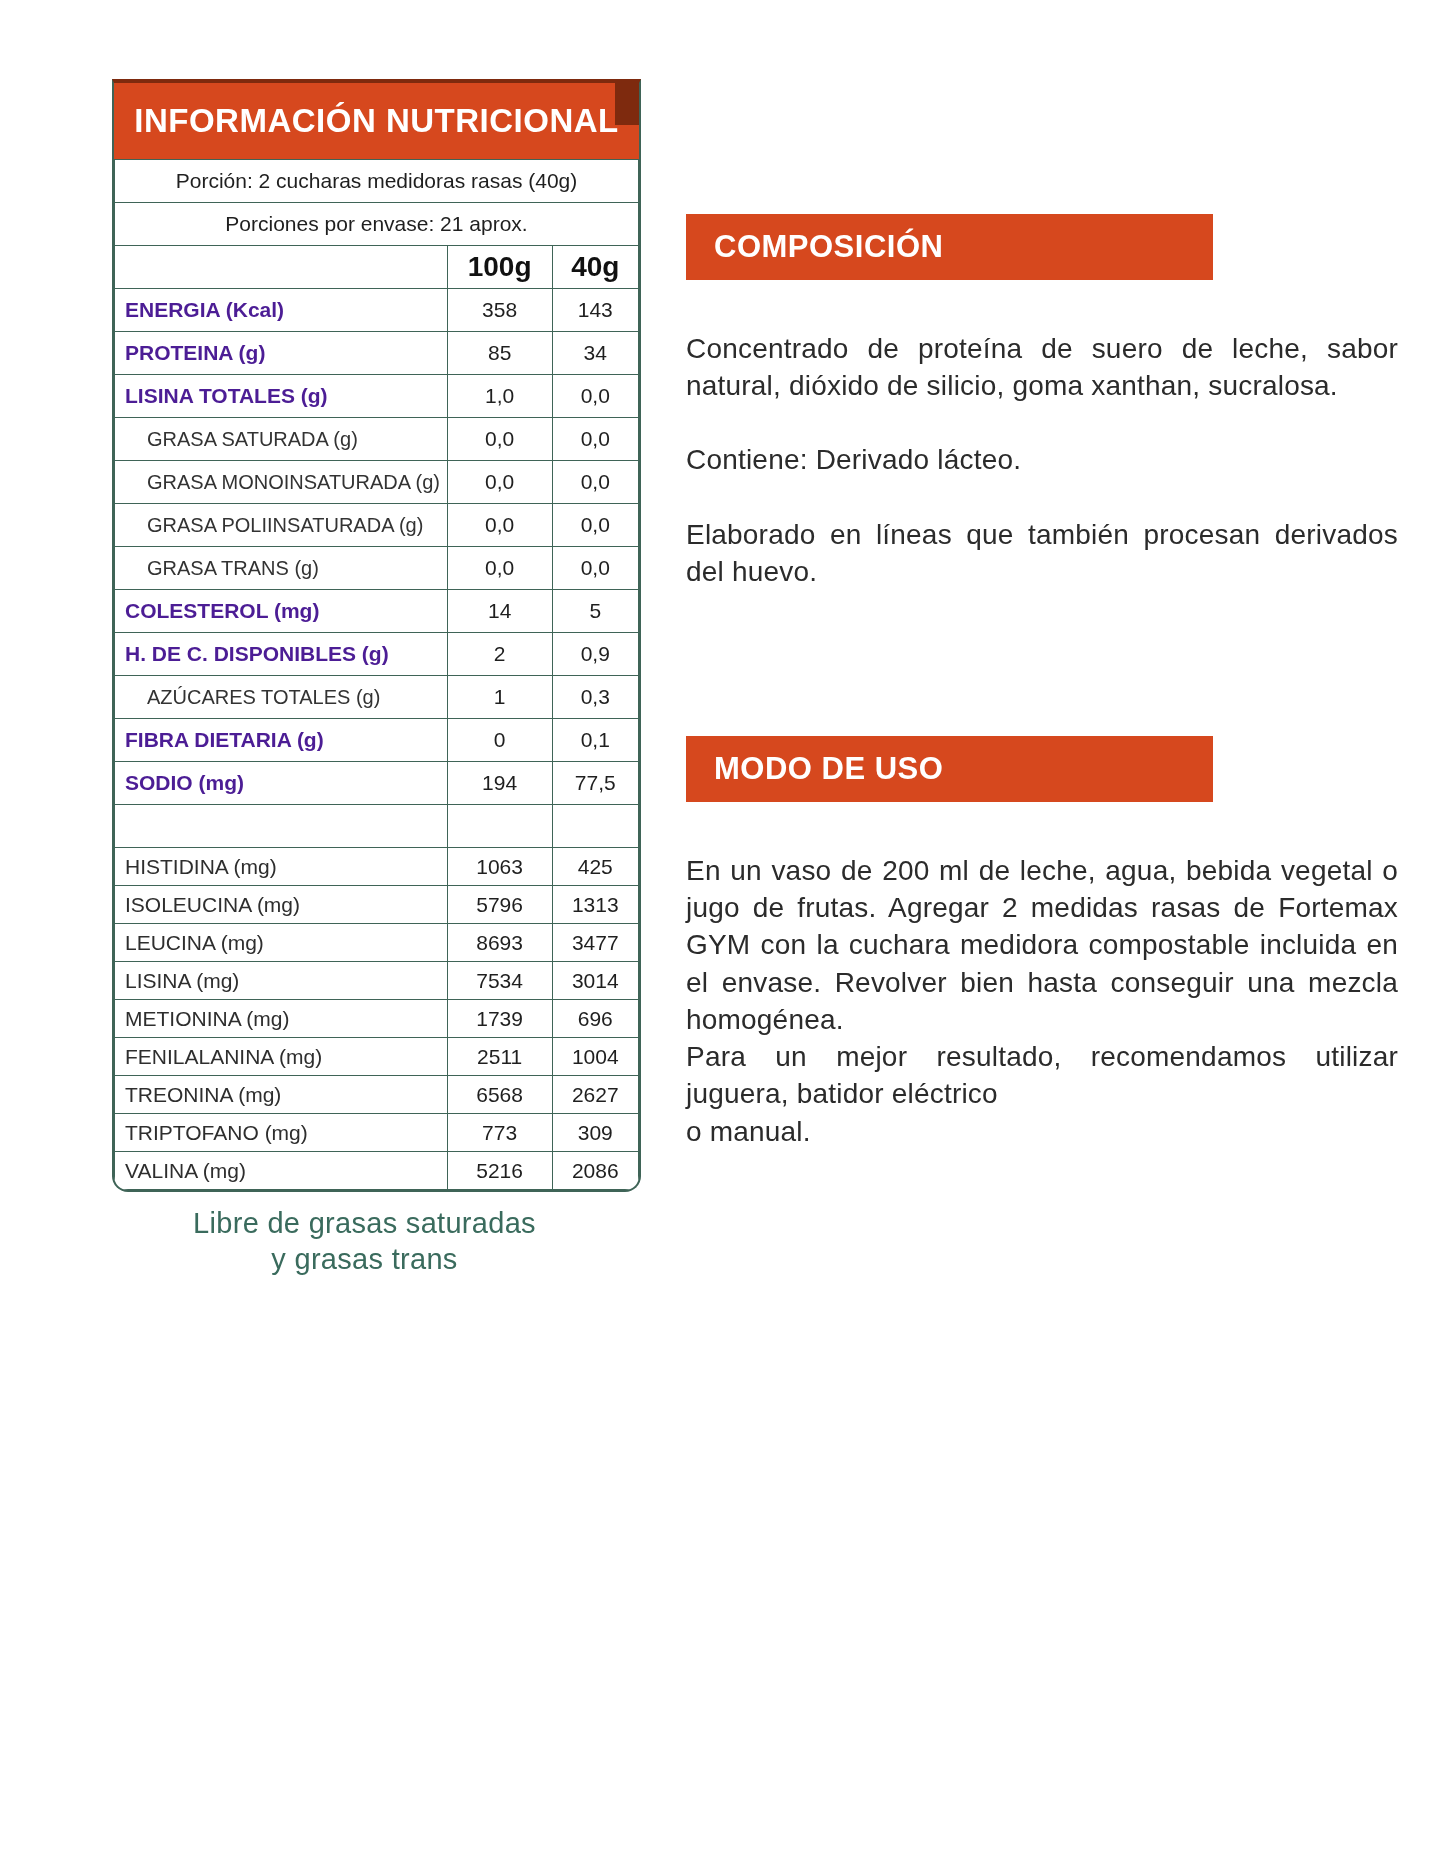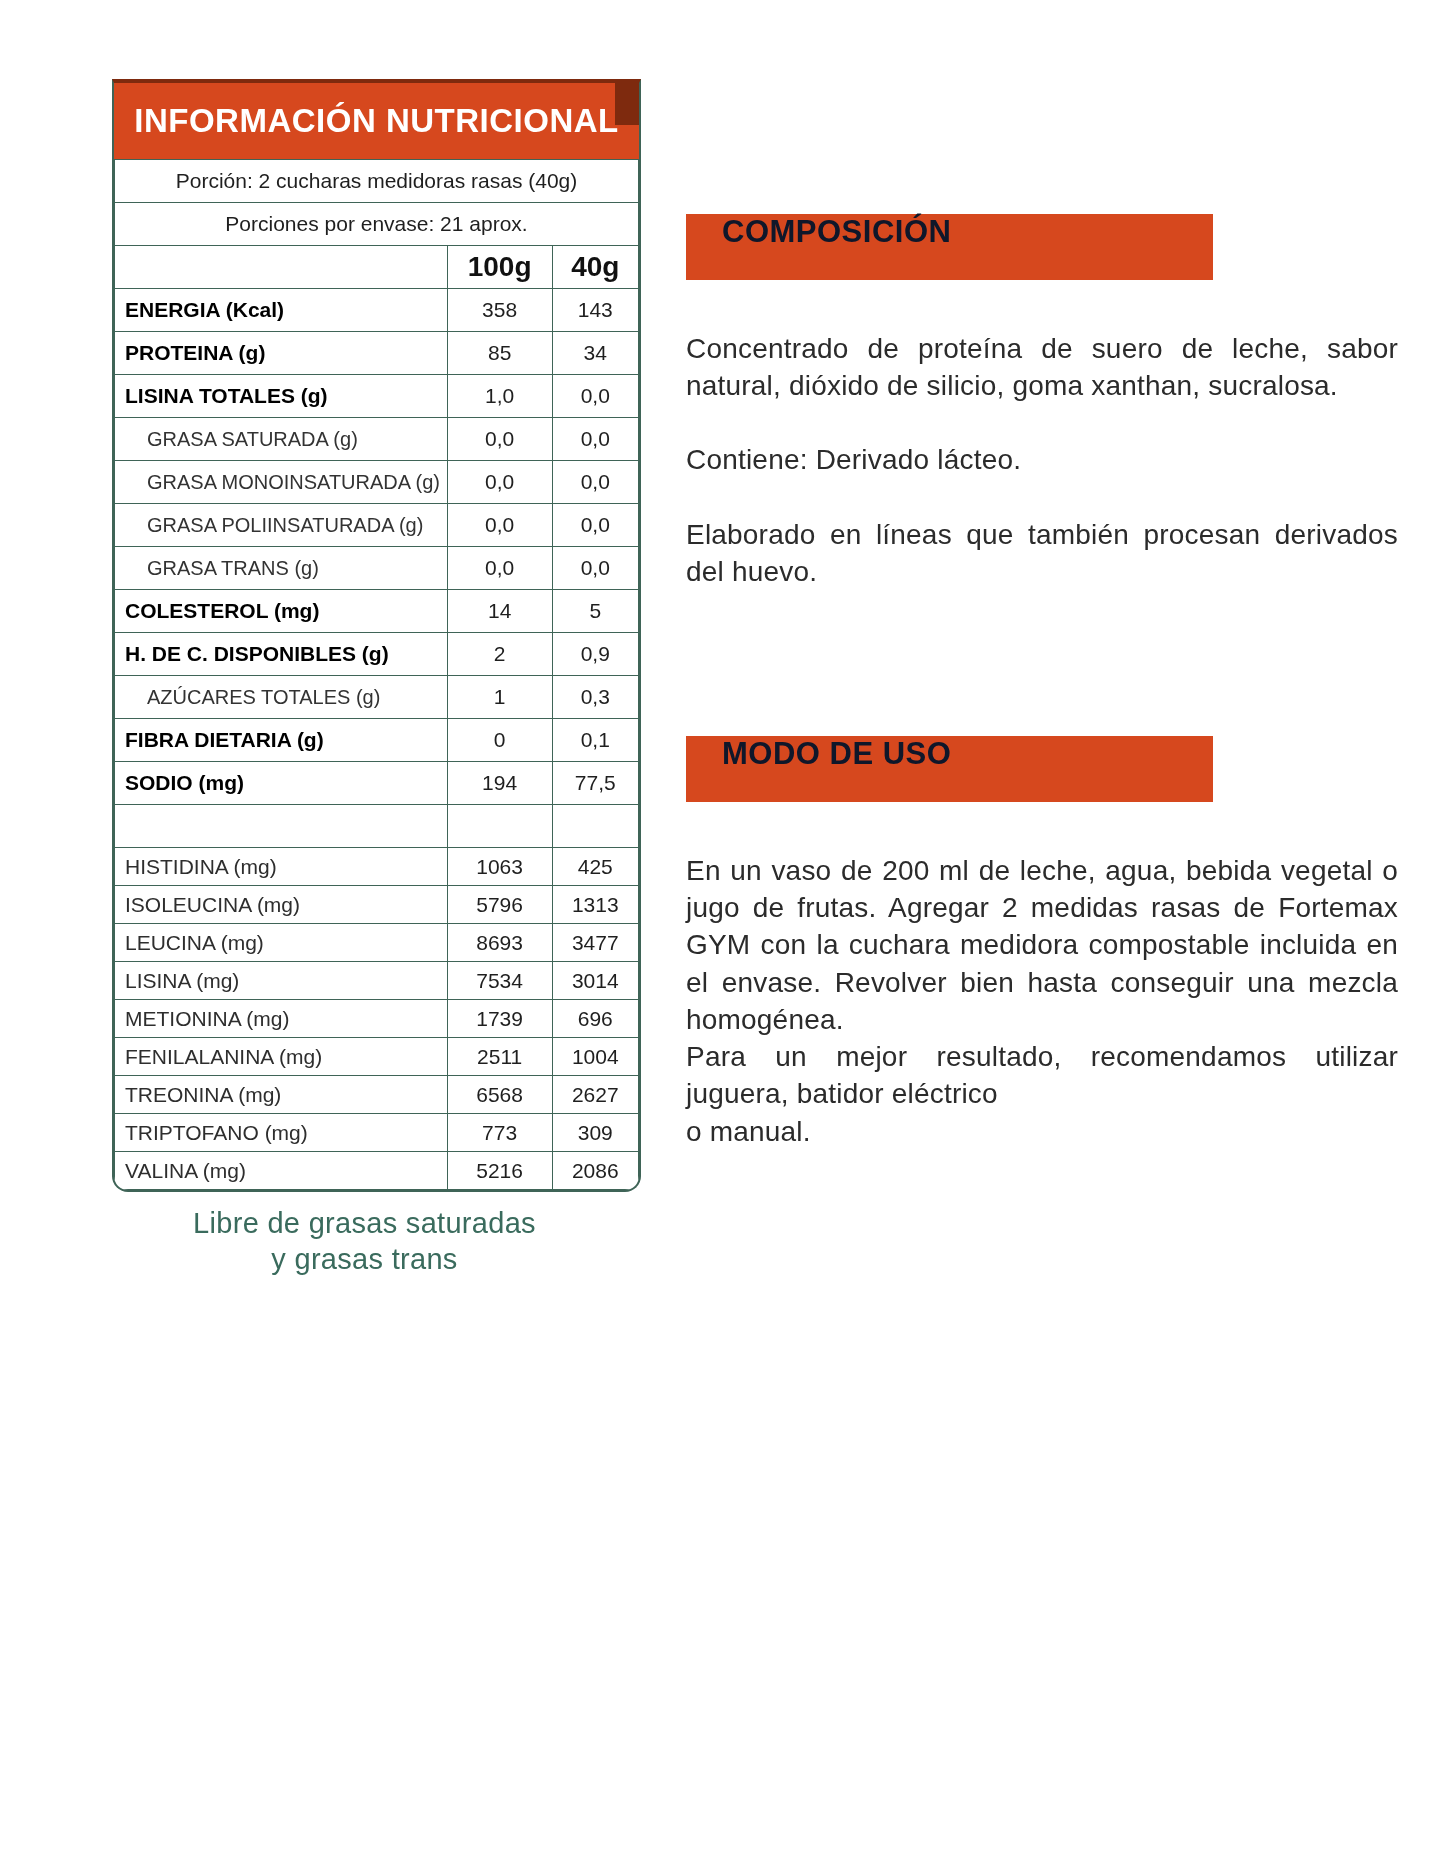--- a/index.html
+++ b/index.html
@@ -36,39 +36,39 @@
     font-size:21px;color:#1f1f1f;
     padding:0 10px;height:43px;
     box-sizing:border-box;
     overflow:hidden;white-space:nowrap;
   }
   td.span-row{text-align:center;font-size:22px;color:#222;height:42px;}
   .head-row td{height:44px;}
   td.c-label{text-align:left;padding-left:12px;}
   td.c-val{text-align:center;font-size:23px;color:#222;}
   td.c-val.head{font-weight:700;font-size:28px;color:#111;}
-  tr.row-bold td.c-label{font-weight:700;color:#000000;margin-top:44px;}
+  tr.row-bold td.c-label{font-weight:700;color:#4c1d95;margin-top:44px;}
   tr.row-sub td.c-label{padding-left:32px;font-weight:400;color:#333;font-size:20px;}
   tr.row-plain td{height:38px;}
   tr.row-plain td.c-label{font-weight:400;color:#2e2e2e;}
   tr.row-empty td{height:43px;}
   .caption{
     position:absolute;left:100px;top:1205px;width:529px;
     text-align:center;font-weight:400;font-size:29px;line-height:1.25;
     color:#3a6b5d;letter-spacing:.3px;
   }
   
   .section{position:absolute;left:686px;width:712px;}
   #composition-section{top:214px;}
   #usage-section{top:736px;}
   .banner{
     width:527px;height:66px;background:#d6481e;
-    display:flex;
-    padding-left:36px;box-sizing:border-box;
-    color:#0f172a;font-weight:800;font-size:31px;letter-spacing:.5px;
+    display:flex;align-items:center;
+    padding-left:28px;box-sizing:border-box;
+    color:#ffffff;font-weight:800;font-size:31px;letter-spacing:.5px;
   }
   .section-body{margin-top:50px;}
   .section-body p{
     margin:0;font-size:28px;line-height:1.33;color:#2b2b2b;
     text-align:justify;letter-spacing:.2px;
   }
   .section-body p.spaced{margin-top:37px;}
 </style>
 </head>
 <body>

